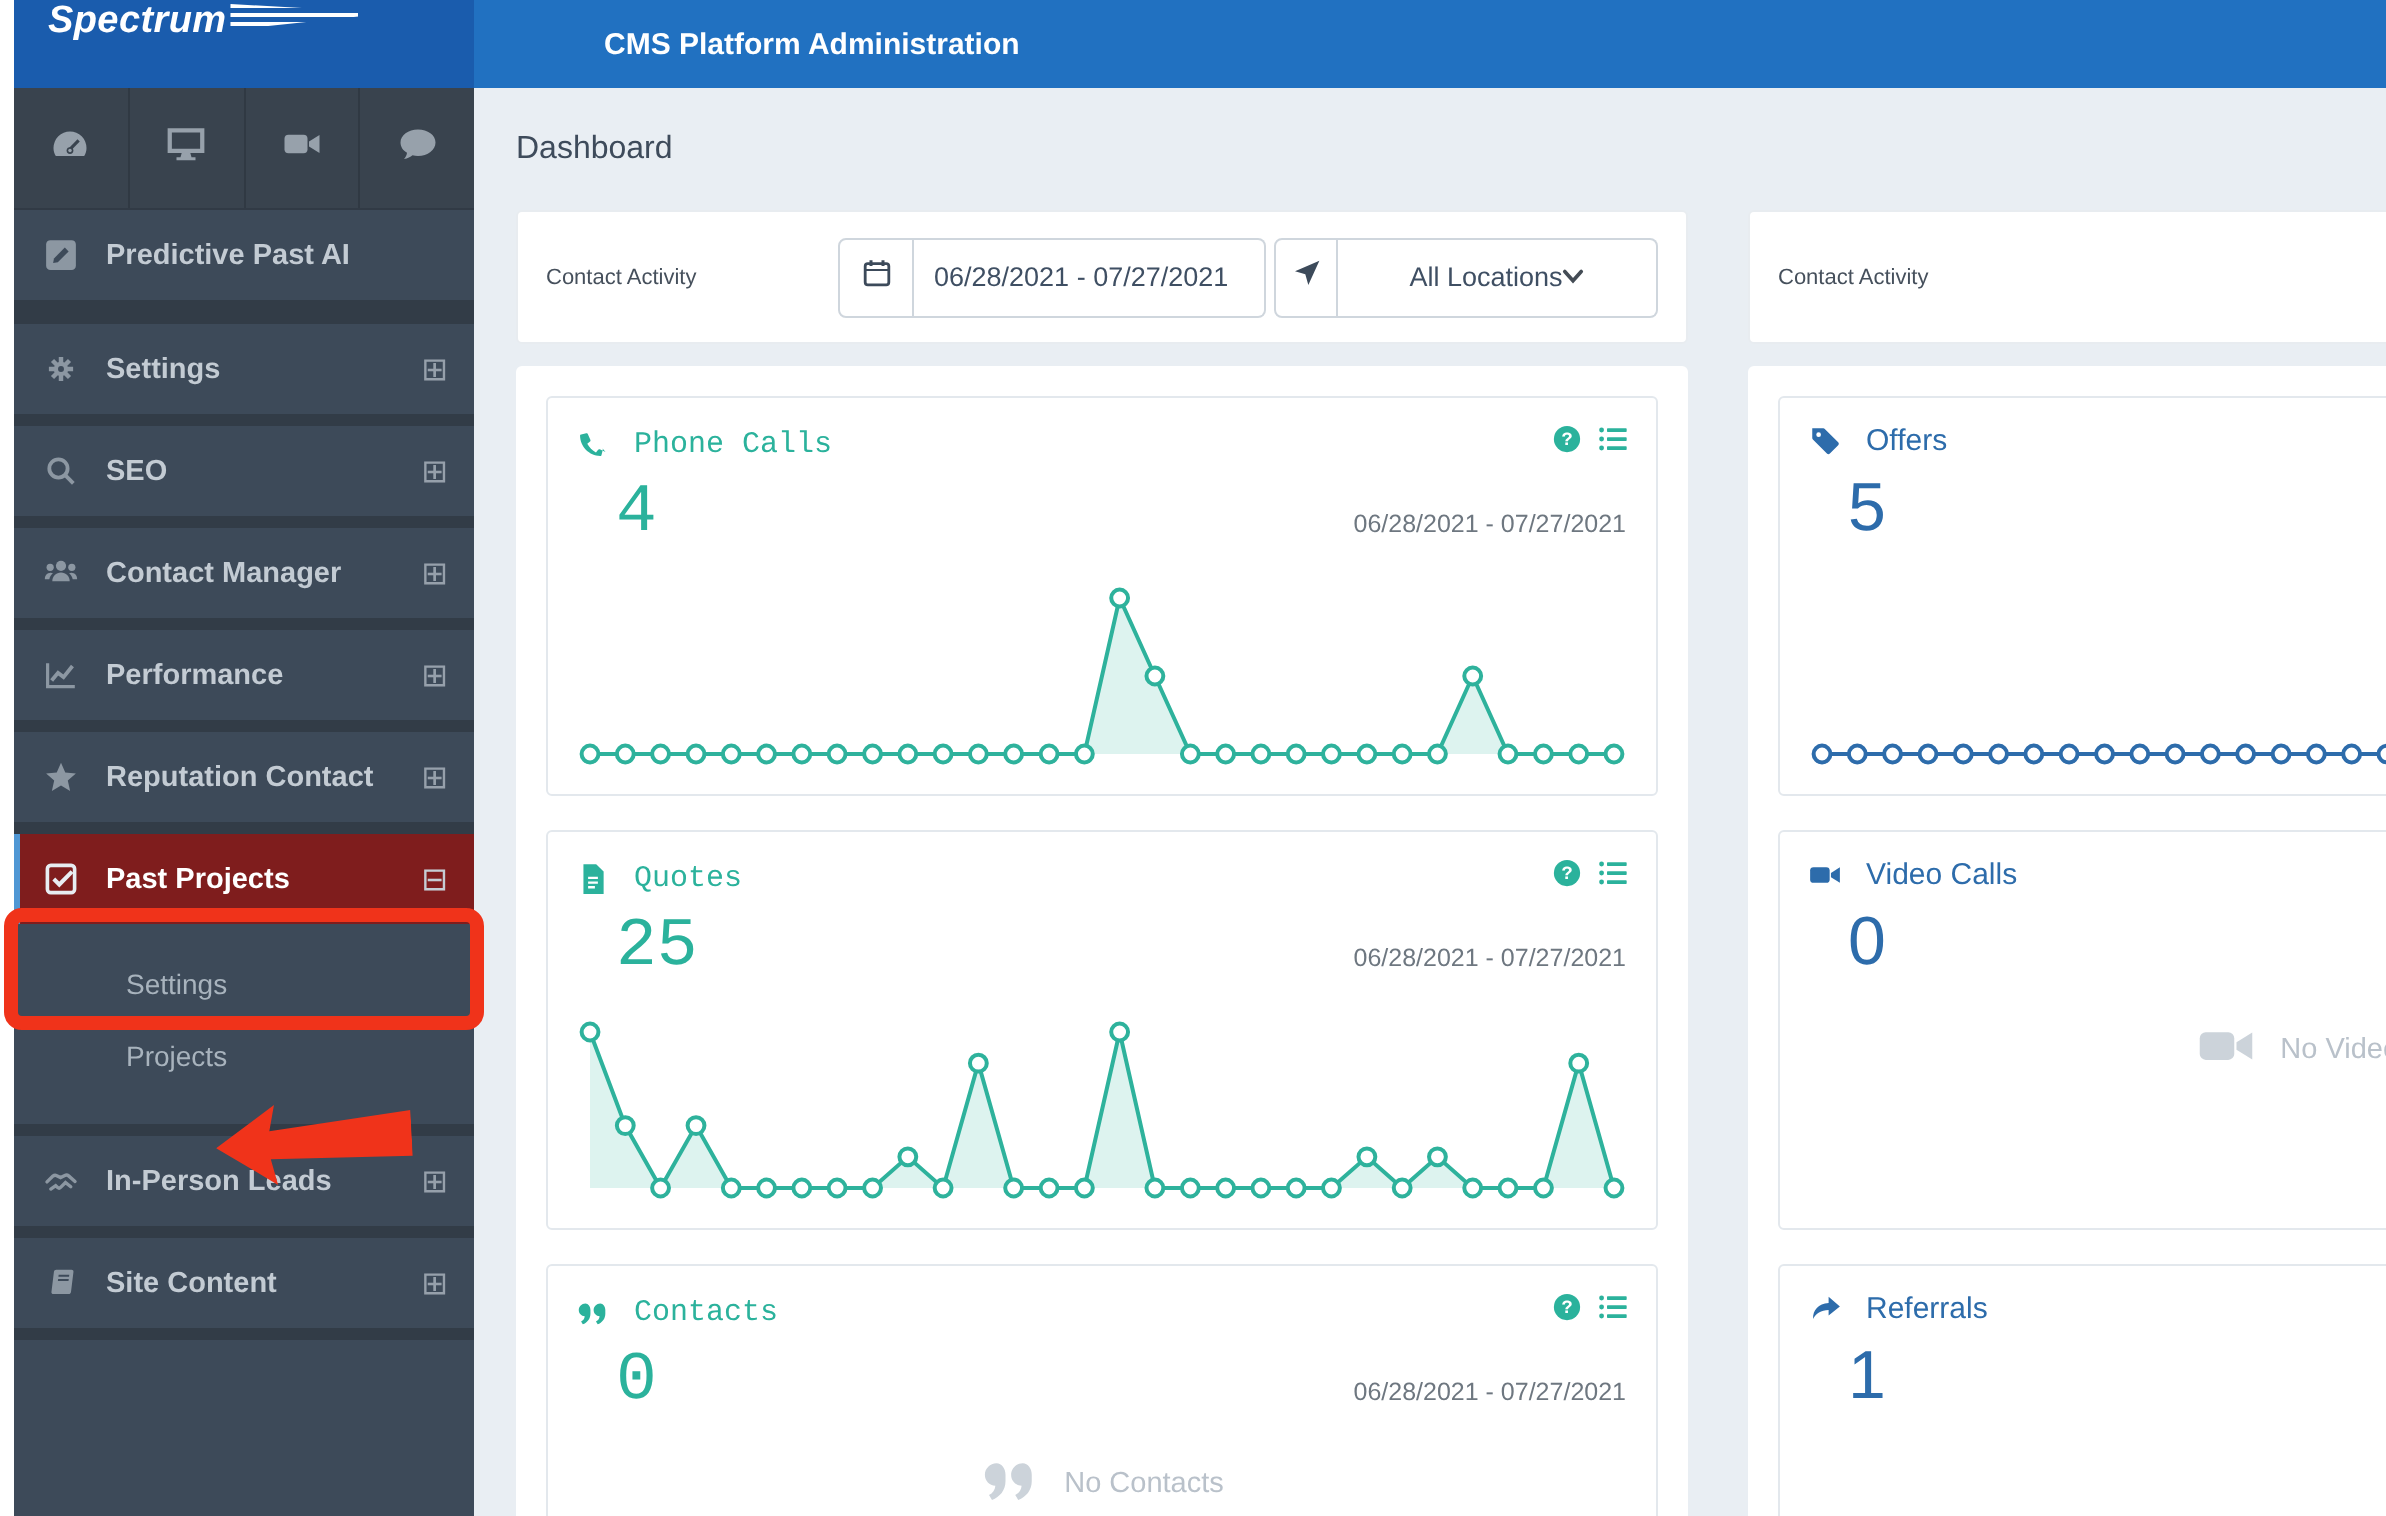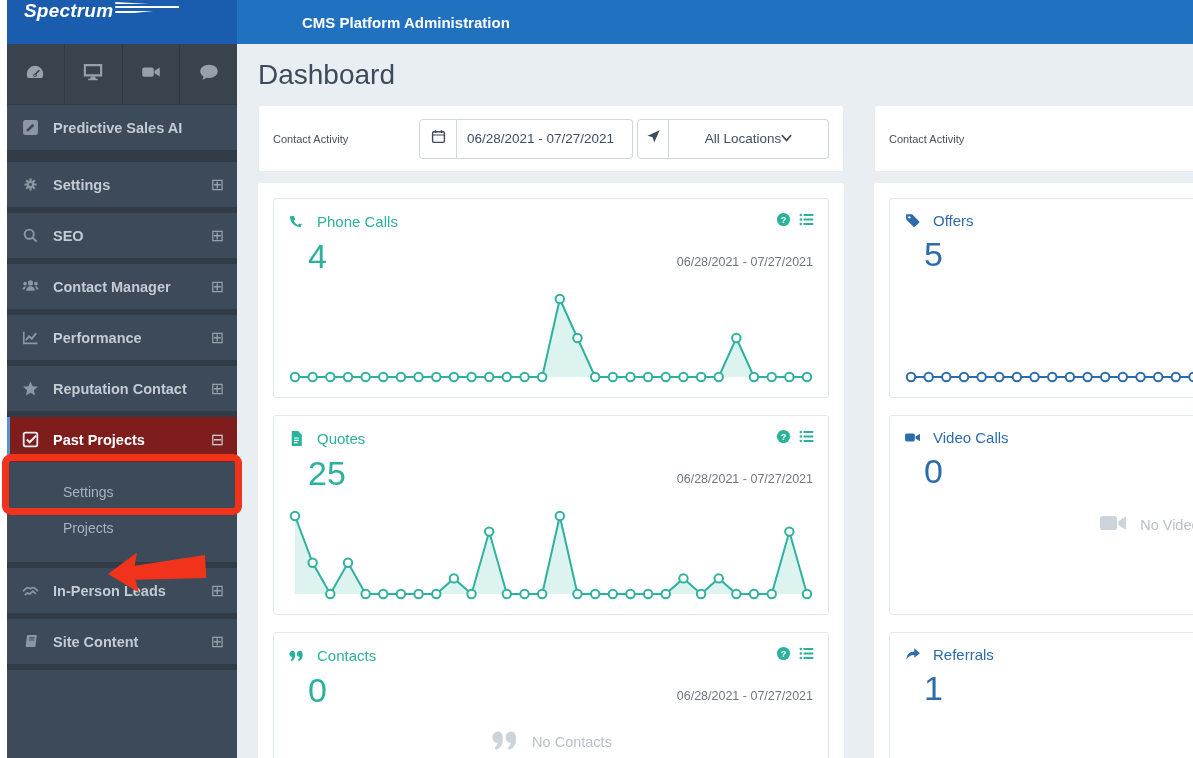--- a/index.html
+++ b/index.html
@@ -35,21 +35,21 @@
   .sub-nav { padding:12px 0 16px 0; }
   .sub-item { height:36px; display:flex; align-items:center; padding-left:56px; color:#a8b3bd; font-size:14px; font-weight:400; }
 
   
   .topbar { position:absolute; left:237px; top:0; width:956px; height:44px; background:#2171c1; display:flex; align-items:center; padding-left:21px; z-index:4; }
   .topbar-title { color:#fff; font-size:15px; font-weight:bold;margin-left:44px; }
 
   
   .main { position:absolute; left:237px; top:44px; width:956px; height:714px; overflow:hidden; }
   .page-header { height:61px; display:flex; align-items:center; padding-left:21px; }
-  .page-title { font-size:28px; color:#3e4b5b; font-weight:400; }
+  .page-title { font-size:16px; color:#3e4b5b; font-weight:400; }
   .content { display:flex; gap:30px; padding-left:21px; align-items:flex-start; }
   .column { width:586px; flex:none; }
 
   .filter-card { height:67px; background:#fff; border:1px solid #e8ecf0; border-radius:3px; display:flex; align-items:center; padding:0 14px; }
   .filter-label { font-size:11px; color:#46505c; }
   .filter-groups { margin-left:auto; display:flex; gap:4px; }
   .input-group { display:flex; }
   .ig-btn { width:38px; height:40px; border:1px solid #cfd6dd; background:#fff; border-radius:4px 0 0 4px; display:flex; align-items:center; justify-content:center; color:#3c4a5a; }
   .ig-btn svg { width:15px; height:15px; }
   .ig-field { height:40px; border:1px solid #cfd6dd; border-left:none; border-radius:0 4px 4px 0; background:#fff; display:flex; align-items:center; padding:0 10px; font-size:13.5px; color:#3f4f63; white-space:nowrap; }
@@ -60,21 +60,21 @@
 
   .cards-panel { background:#fff; border-radius:3px; margin-top:11px; padding:15px; padding-bottom:260px; }
   .metric-card { position:relative; height:200px; background:#fff; border:1px solid #e3e8ed; border-radius:3px; margin-bottom:17px; overflow:hidden; }
   .metric-card:last-child { margin-bottom:0; }
   .mc-head { display:flex; align-items:center; padding:13px 14px 0 14px; }
   .mc-ico { width:17px; height:17px; margin-right:12px; flex:none; }
   .mc-ico svg { width:17px; height:17px; }
   .mc-title { font-size:15px; }
   .mc-tools { margin-left:auto; display:flex; gap:8px; align-items:center; }
   .mc-tools svg { width:15px; height:15px; }
-  .teal { color:#2bb29c; }
+  .teal { color:#2bb29c;font-family:Liberation Mono, monospace; }
   .blue { color:#2d6cab; }
   .mc-value { font-size:34px; font-weight:300; margin:7px 0 0 34px; line-height:1.1; }
   .mc-date { position:absolute; right:15px; top:56px; font-size:12.5px; color:#6e7780; }
   .spark { position:absolute; left:15px; right:15px; bottom:12px; height:96px; }
   .spark svg { display:block; width:100%; height:96px; }
   .mc-empty { position:absolute; left:0; right:0; top:92px; display:flex; align-items:center; justify-content:center; gap:12px; color:#b9c1ca; font-size:14.5px; }
   .mc-empty svg { width:30px; height:30px; color:#ccd3da; }
 
   
   .anno-rect { position:absolute; left:2px; top:454px; width:240px; height:61px; border:7px solid #f0331a; border-radius:9px; z-index:50; }
@@ -119,21 +119,21 @@
               <path d="M8 2.2C4.1 2.2 1 4.5 1 7.4c0 1.7 1 3.2 2.6 4.1-.1.9-.5 1.8-1.2 2.5 1.5-.2 2.6-.8 3.4-1.5.7.2 1.4.3 2.2.3 3.9 0 7-2.4 7-5.4S11.9 2.2 8 2.2z"></path>
             </svg></span>
       </div>
     </div>
 
     <div class="nav-item">
       <span class="n-ico"><svg viewBox="0 0 16 16" fill="currentColor">
             <rect x="1" y="1" width="14" height="14" rx="2"></rect>
             <path d="M4.3 11.8l.4-2.2 5.1-5.1 1.8 1.8-5.1 5.1z" fill="#3d4a59"></path>
           </svg></span>
-      <span>Predictive Sales AI</span>
+      <span>Predictive Past AI</span>
     </div>
     <div class="nav-sep"></div>
 
     <div class="nav-sep"></div>
 
     <div class="nav-item">
       <span class="n-ico"><svg viewBox="0 0 16 16" fill="none" stroke="currentColor">
             <path d="M8 2.3v11.4M2.3 8h11.4M4 4l8 8M12 4l-8 8" stroke-width="2.1"></path>
             <circle cx="8" cy="8" r="3.4" fill="currentColor" stroke="none"></circle>
             <circle cx="8" cy="8" r="1.4" fill="#3d4a59" stroke="none"></circle>

